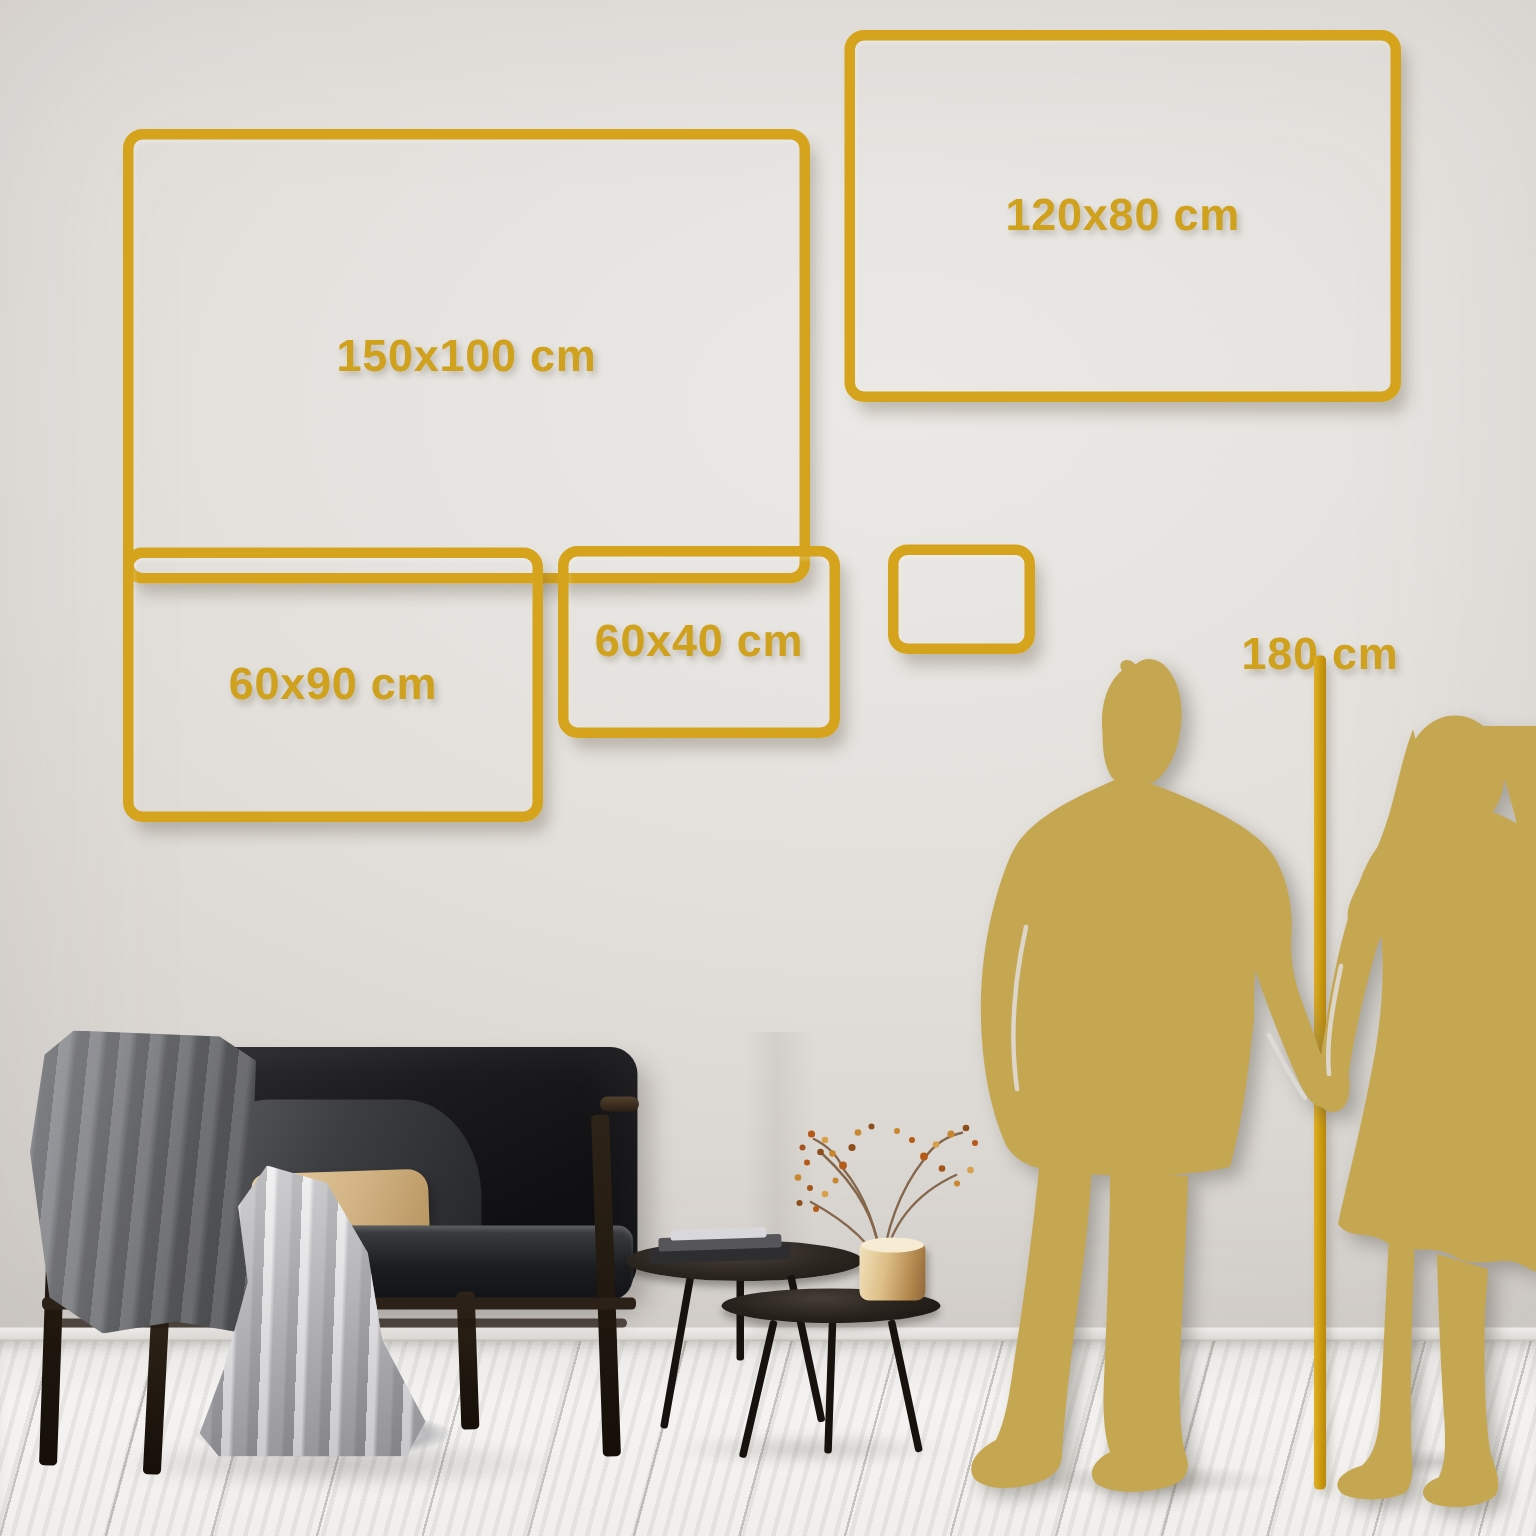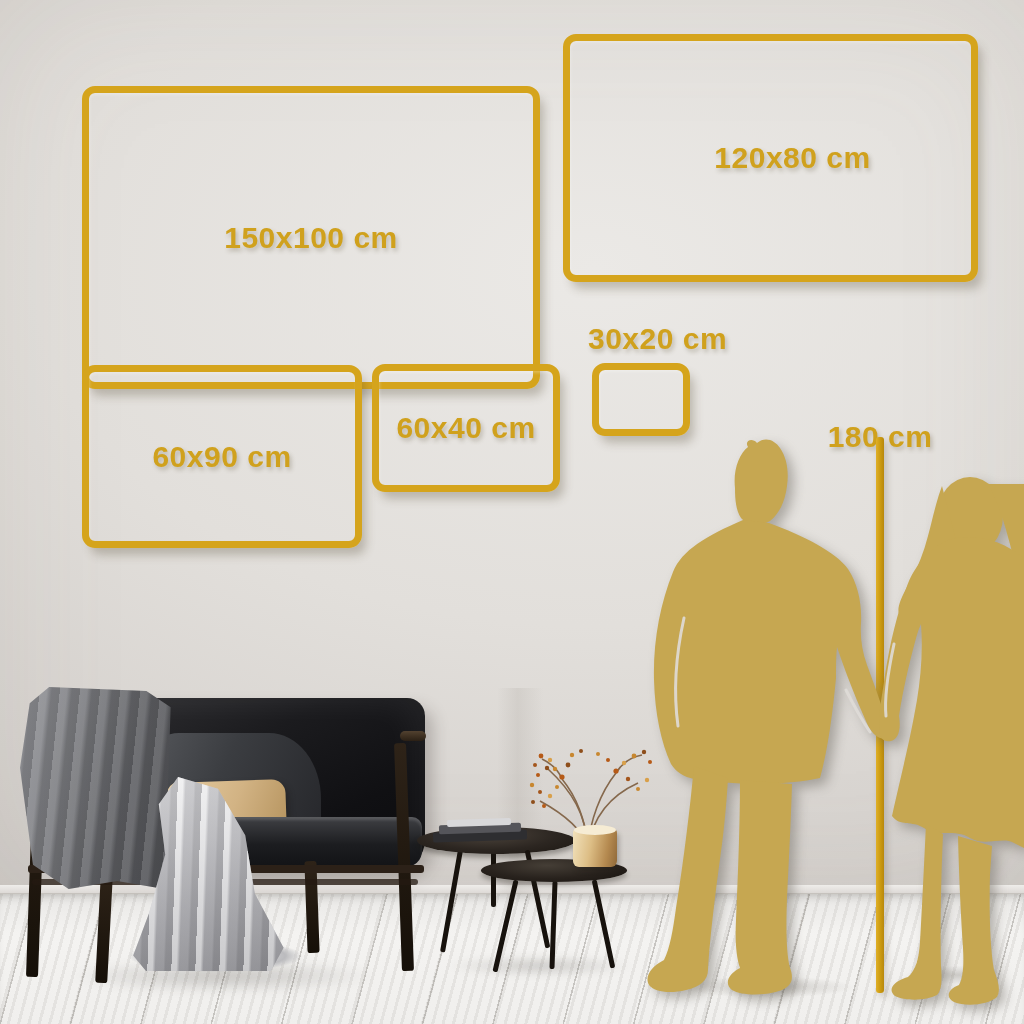--- a/index.html
+++ b/index.html
@@ -18,21 +18,21 @@
       linear-gradient(180deg,#E9E8E6 0%,#F4F3F1 30%,#F0EFED 100%);
     border-top:1px solid #C6C2BD;
     box-shadow:inset 0 7px 10px -6px rgba(90,85,78,0.35);}
   .wall-shade{position:absolute;left:497px;top:688px;width:46px;height:206px;
     background:linear-gradient(90deg,rgba(125,118,108,0) 0%,rgba(125,118,108,0.12) 45%,rgba(125,118,108,0) 100%);}
   
   .frame{position:absolute;border:7px solid #D5A41C;border-radius:13px;
     box-shadow:6px 9px 10px -2px rgba(90,80,55,0.30), inset 1px 2px 3px rgba(255,255,255,0.25);
     display:flex;align-items:center;justify-content:center;}
   .f150{left:82px;top:38px;width:444px;height:289px;margin-top:48px;}
-  .f120{left:563px;top:34px;width:357px;height:234px;padding-left:44px;}
+  .f120{left:563px;top:20px;width:357px;height:234px;}
   .f6090{left:82px;top:365px;width:266px;height:169px;text-align:center;}
   .f6040{left:372px;top:364px;width:174px;height:114px;}
   .f3020{left:592px;top:363px;width:84px;height:59px;}
   .flabel{color:#D0A11D;font-size:30px;font-weight:bold;letter-spacing:0.5px;
     text-shadow:2px 3px 4px rgba(95,85,60,0.30);white-space:nowrap;}
   .label-3020{position:absolute;left:588px;top:322px;}
   .label-180{position:absolute;left:820px;top:420px;width:120px;text-align:center;}
   .hline{position:absolute;left:876px;top:437px;width:8px;height:556px;border-radius:3px;
     background:linear-gradient(90deg,#E0B028,#CB9A10 55%,#B8880C);
     box-shadow:3px 4px 6px rgba(90,80,55,0.25);}
@@ -202,21 +202,20 @@
   </div>
   <div class="frame f120">
     <span class="flabel">120x80 cm</span>
   </div>
   <div class="frame f6090">
     <span class="flabel">60x90 cm</span>
   </div>
   <div class="frame f6040">
     <span class="flabel">60x40 cm</span>
   </div>
-  <span class="flabel label-3020">30x20 cm</span>
   <div class="frame f3020"></div>
 
   <span class="flabel label-180">180 cm</span>
   <div class="hline"></div>
 
   <div class="shadow-man"></div>
   <div class="shadow-woman"></div>
   <svg class="couple" viewBox="0 0 384 584">
     <g fill="#C6A751">
 

